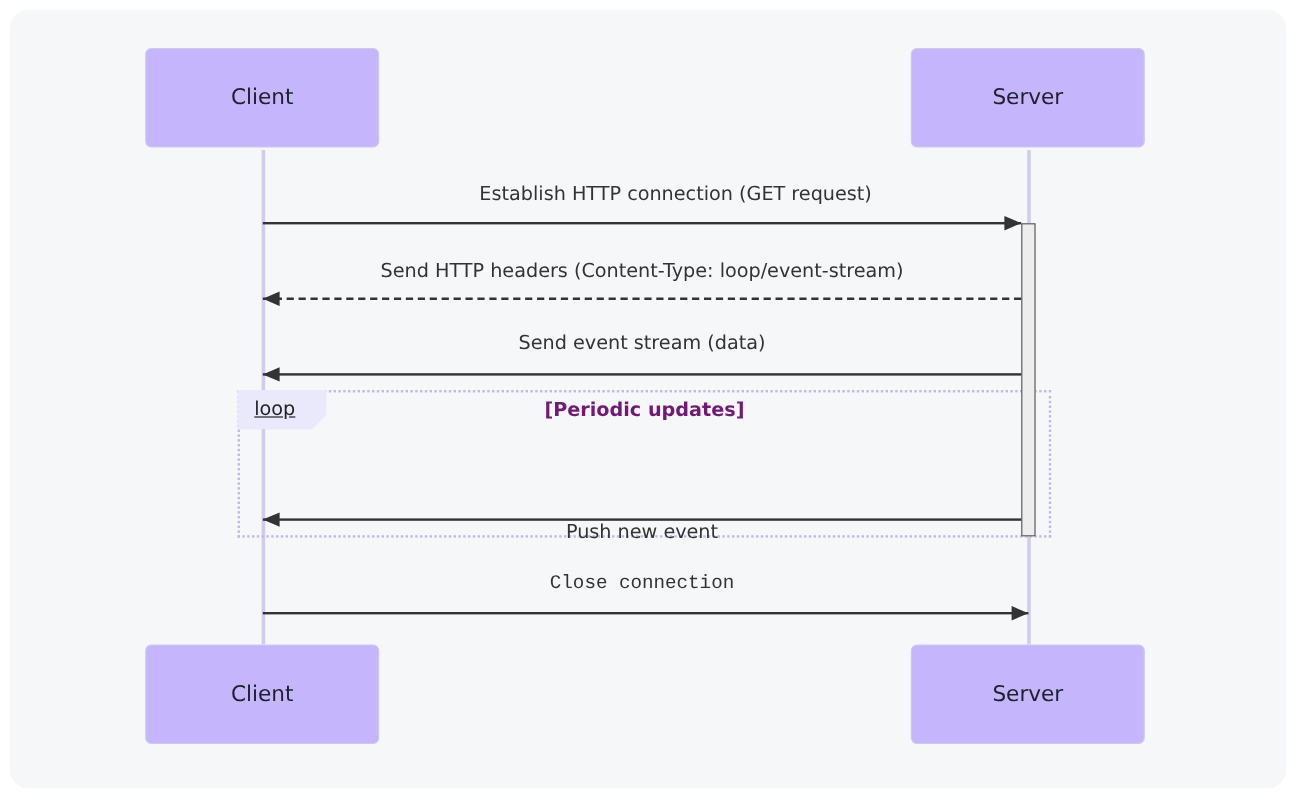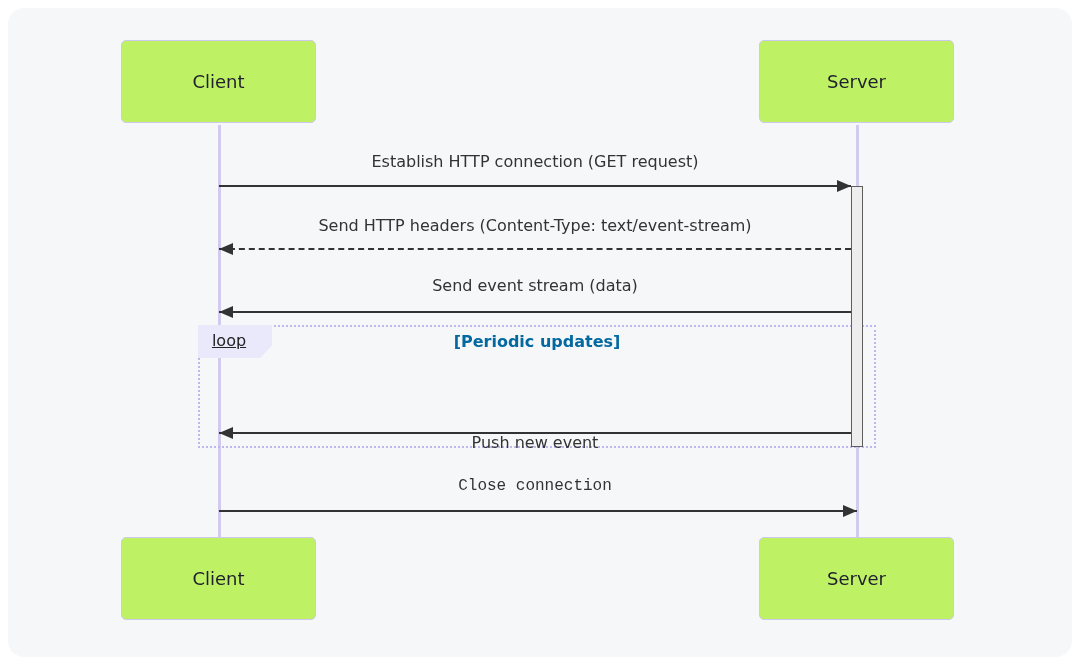--- a/index.html
+++ b/index.html
@@ -13,21 +13,21 @@
   .canvas {
     position: absolute;
     left: 8px; top: 8px;
     width: 1064px; height: 649px;
     background: #f6f7f9;
     border-radius: 16px;
   }
   .actor-box {
     position: absolute;
     width: 195px; height: 83px;
-    background: #bef264;
+    background: #c4b5fd;
     border: 1.5px solid #cfc7ee;
     border-radius: 5px;
     display: flex; align-items: center; justify-content: center;
     font-size: 18px; color: #1f1f2e;
     box-sizing: border-box;
     z-index: 5;
   }
   .lifeline {
     position: absolute;
     width: 3px;
@@ -68,21 +68,21 @@
     text-align: center;
     font-size: 16px; color: #222;
     z-index: 4;
     text-decoration: underline;
   }
   .loop-condition {
     position: absolute;
     left: 198px; top: 332px;
     width: 678px;
     text-align: center;
-    font-size: 16px; font-weight: bold; color: #0369a1;
+    font-size: 16px; font-weight: bold; color: #701a75;
     z-index: 4;
   }
   .msg-label {
     position: absolute;
     left: 219px; width: 632px;
     text-align: center;
     font-size: 16px; color: #333;
     z-index: 4;
   }
   .msg-line {
@@ -114,26 +114,26 @@
 <div class="lifeline" style="left:218px;"></div>
 <div class="lifeline" style="left:856px;"></div>
 
 <div class="activation"></div>
 
 <div class="loop-box"></div>
 <div class="loop-tab"></div>
 <div class="loop-keyword">loop</div>
 <div class="loop-condition">[Periodic updates]</div>
 
-<div class="msg-label" style="top:152px;">Establish HTTP connection (GET request)</div>
+<div class="msg-label" style="top:152px;padding-left:28px;">Establish HTTP connection (GET request)</div>
 <div class="msg-line right" style="left:219px; top:185px; width:632px;">
     <span class="head"></span>
   </div>
 
-<div class="msg-label" style="top:216px;">Send HTTP headers (Content-Type: text/event-stream)</div>
+<div class="msg-label" style="top:216px;">Send HTTP headers (Content-Type: loop/event-stream)</div>
 <div class="msg-line dashed left" style="left:219px; top:248px; width:632px;">
     <span class="head"></span>
   </div>
 
 <div class="msg-label" style="top:276px;">Send event stream (data)</div>
 <div class="msg-line left" style="left:219px; top:311px; width:632px;">
     <span class="head"></span>
   </div>
 
 <div class="msg-label" style="top:400px;margin-top:33px;">Push new event</div>

